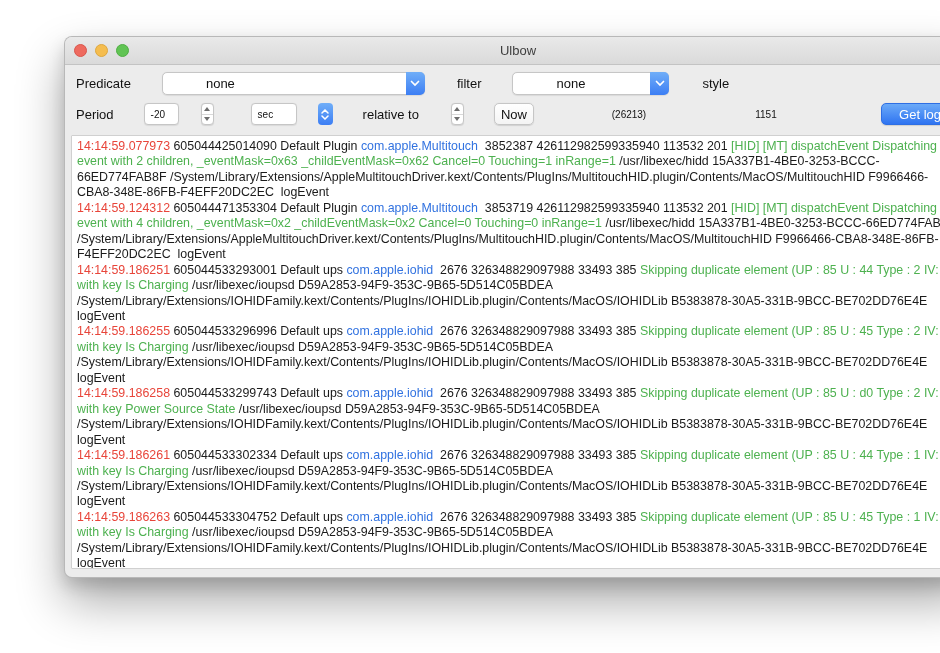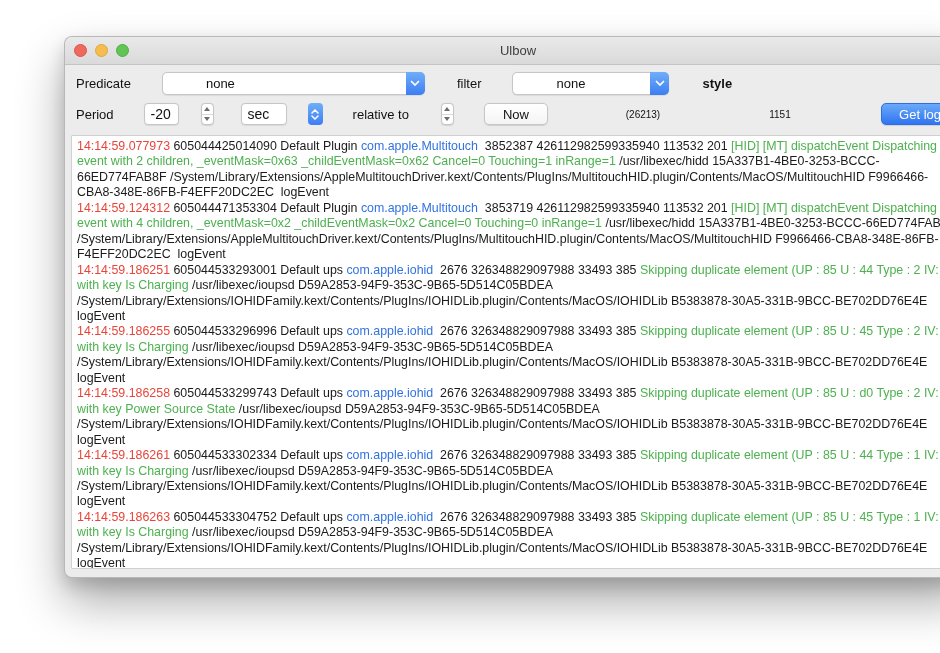--- a/index.html
+++ b/index.html
@@ -34,40 +34,40 @@
   .combo .combo-text { flex:1; font-size:13px; color:#111; padding:0 7px;
     white-space:nowrap; overflow:hidden; }
   .combo-btn { width:19px; height:23px; margin:-1px -1px -1px 0;
     background:linear-gradient(#70aef8,#3c7ef4); border-radius:0 5px 5px 0;
     display:flex; align-items:center; justify-content:center; }
   .combo.focused { border-color:#76a6ef;
     box-shadow:0 0 0 3px rgba(90,150,250,0.45); }
   .sel-text { background:#f3c392; border-radius:2px; padding:0 1px; }
 
   .field { height:22px; background:#fff; border:1px solid #c6c6c6;
-    border-radius:4px; font-size:14px; color:#111; display:flex;
+    border-radius:4px; font-size:10px; color:#111; display:flex;
     align-items:center; padding:0 6px; box-shadow:0 0.5px 1px rgba(0,0,0,0.08); }
 
   .stepper { width:13px; height:22px; background:#fff; border:1px solid #c6c6c6;
     border-radius:4px; display:flex; flex-direction:column;
     box-shadow:0 0.5px 1px rgba(0,0,0,0.1); overflow:hidden; }
   .stepper .half { flex:1; display:flex; align-items:center; justify-content:center; }
   .stepper .half.up { border-bottom:1px solid #d8d8d8; }
   .tri-up { width:0; height:0; border-left:3px solid transparent;
     border-right:3px solid transparent; border-bottom:4px solid #6d6d6d; }
   .tri-down { width:0; height:0; border-left:3px solid transparent;
     border-right:3px solid transparent; border-top:4px solid #6d6d6d; }
 
   .popup-btn { width:15px; height:22px; border-radius:4px;
     background:linear-gradient(#70aef8,#3c7ef4); display:flex; flex-direction:column;
     align-items:center; justify-content:center; gap:1px; }
 
   .button { height:22px; background:linear-gradient(#ffffff,#f4f4f4);
     border:1px solid #c6c6c6; border-radius:5px; font-size:13px; color:#111;
-    display:flex; align-items:center; justify-content:center; padding:0 18px;
+    display:flex; align-items:center; justify-content:center; padding:0 6px;
     box-shadow:0 0.5px 1px rgba(0,0,0,0.12); }
   .button.primary { background:linear-gradient(#6baaf8,#2f74f1);
     border:1px solid #2e6fe4; color:#fff; padding:0 17px; }
 
   .count { font-size:10px; color:#111; text-align:center; }
 
   
   .content { position:absolute; left:6px; right:6px; top:98px; bottom:8px;
     background:#fff; border:1px solid #d0d0d0; border-radius:1px;
     overflow:hidden; padding:3px 5px; }
@@ -109,38 +109,38 @@
         <label style="margin:0 14px 0 15px;">filter</label>
         <div class="combo" style="width:157px;">
           <span class="combo-text">none</span>
           <span class="combo-btn">
             <svg width="10" height="7" viewBox="0 0 10 7">
                 <path d="M1.5 1.5l3.5 3.5 3.5-3.5" stroke="#fff" stroke-width="1.7" fill="none" stroke-linecap="round"></path>
               </svg>
           </span>
         </div>
 
-        <label style="margin:0 15px 0 16px;font-weight:bold;">style</label>
+        <label style="margin:0 15px 0 16px;">style</label>
       </div>
 
       <div class="row row2">
         <label style="margin-right:13px;">Period</label>
         <div class="field" style="width:35px;">
           <span>-20</span>
         </div>
         <div class="stepper" style="margin-left:5px;">
           <span class="half up">
               <span class="tri-up"></span>
             </span>
           <span class="half">
               <span class="tri-down"></span>
             </span>
         </div>
 
-        <div class="field" style="width:46px; margin-left:10px;">
+        <div class="field" style="width:46px; margin-left:20px;">
           <span>sec</span>
         </div>
         <div class="popup-btn" style="margin-left:4px;">
           <svg width="8" height="5" viewBox="0 0 8 5">
               <path d="M1 4l3-3 3 3" stroke="#fff" stroke-width="1.5" fill="none" stroke-linecap="round"></path>
             </svg>
           <svg width="8" height="5" viewBox="0 0 8 5">
               <path d="M1 1l3 3 3-3" stroke="#fff" stroke-width="1.5" fill="none" stroke-linecap="round"></path>
             </svg>
         </div>

